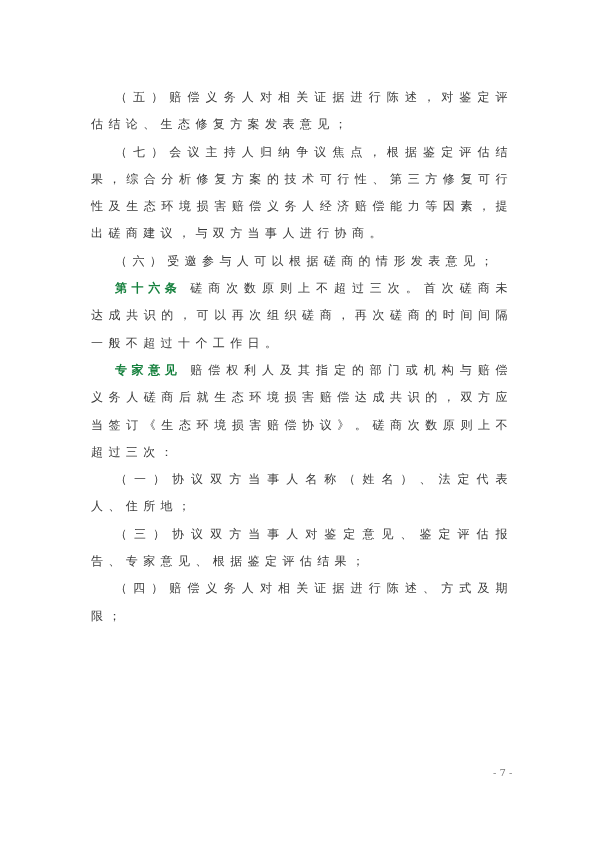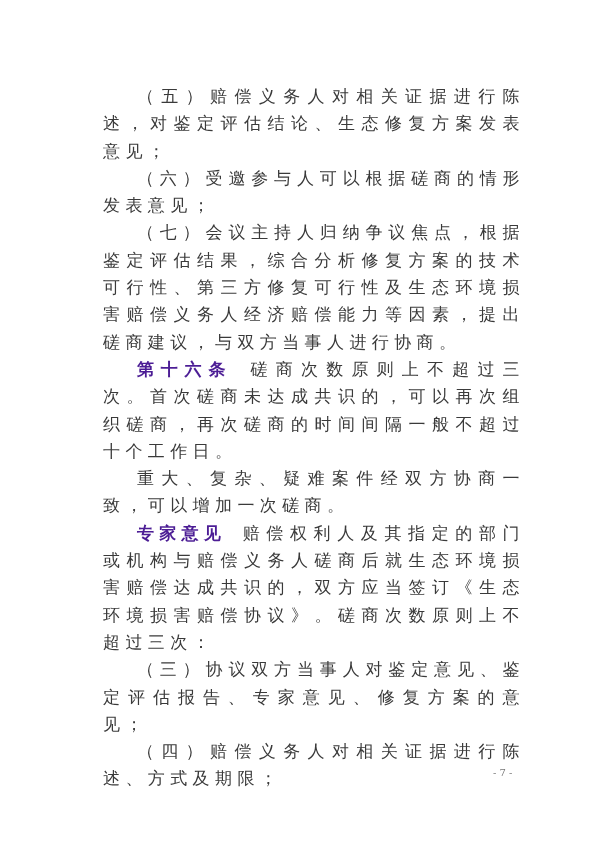--- a/index.html
+++ b/index.html
@@ -1,36 +1,36 @@
 <!DOCTYPE html>
 <html><head>
   <meta charset="utf-8">
   <style>
     html, body { margin: 0; padding: 0; background: #ffffff; }
     body { width: 600px; height: 849px; position: relative; overflow: hidden; }
     .page {
-      position: absolute; left: 103px; top: 84px; width: 422px;
-      font-family: Liberation Mono, monospace;
-      font-size: 17px; color: #3a3a3a;
+      position: absolute; left: 91px; top: 84px; width: 422px;
+      font-family: Liberation Serif, serif;
+      font-size: 12px; color: #3a3a3a;
       line-height: 27.3px; letter-spacing: 5.4px;
     }
     .para { margin: 0; text-indent: 2em; text-align: justify; word-break: break-all; }
-    .bold { font-weight: bold; color: #4c1d95; letter-spacing: 4px; }
+    .bold { font-weight: bold; color: #15803d; letter-spacing: 4px; }
     .page-num {
       position: absolute; left: 493px; top: 767px;
       font-family: "DejaVu Serif", serif; font-size: 10px; color: #777;
     }
   </style>
 </head>
 <body>
 
 <div class="page">
   <p class="para"><span>（五）赔偿义务人对相关证据进行陈述，对鉴定评估结论、生态修复方案发表意见；</span></p>
+  <p class="para"><span>（七）会议主持人归纳争议焦点，根据鉴定评估结果，综合分析修复方案的技术可行性、第三方修复可行性及生态环境损害赔偿义务人经济赔偿能力等因素，提出磋商建议，与双方当事人进行协商。</span></p>
   <p class="para"><span>（六）受邀参与人可以根据磋商的情形发表意见；</span></p>
-  <p class="para"><span>（七）会议主持人归纳争议焦点，根据鉴定评估结果，综合分析修复方案的技术可行性、第三方修复可行性及生态环境损害赔偿义务人经济赔偿能力等因素，提出磋商建议，与双方当事人进行协商。</span></p>
   <p class="para"><span class="bold">第十六条</span><span> 磋商次数原则上不超过三次。首次磋商未达成共识的，可以再次组织磋商，再次磋商的时间间隔一般不超过十个工作日。</span></p>
-  <p class="para"><span>重大、复杂、疑难案件经双方协商一致，可以增加一次磋商。</span></p>
   <p class="para"><span class="bold">专家意见</span><span> 赔偿权利人及其指定的部门或机构与赔偿义务人磋商后就生态环境损害赔偿达成共识的，双方应当签订《生态环境损害赔偿协议》。磋商次数原则上不超过三次：</span></p>
-  <p class="para"><span>（三）协议双方当事人对鉴定意见、鉴定评估报告、专家意见、修复方案的意见；</span></p>
+  <p class="para"><span>（一）协议双方当事人名称（姓名）、法定代表人、住所地；</span></p>
+  <p class="para"><span>（三）协议双方当事人对鉴定意见、鉴定评估报告、专家意见、根据鉴定评估结果；</span></p>
   <p class="para"><span>（四）赔偿义务人对相关证据进行陈述、方式及期限；</span></p>
 </div>
 
 <div class="page-num">- 7 -</div>
 
 </body></html>

